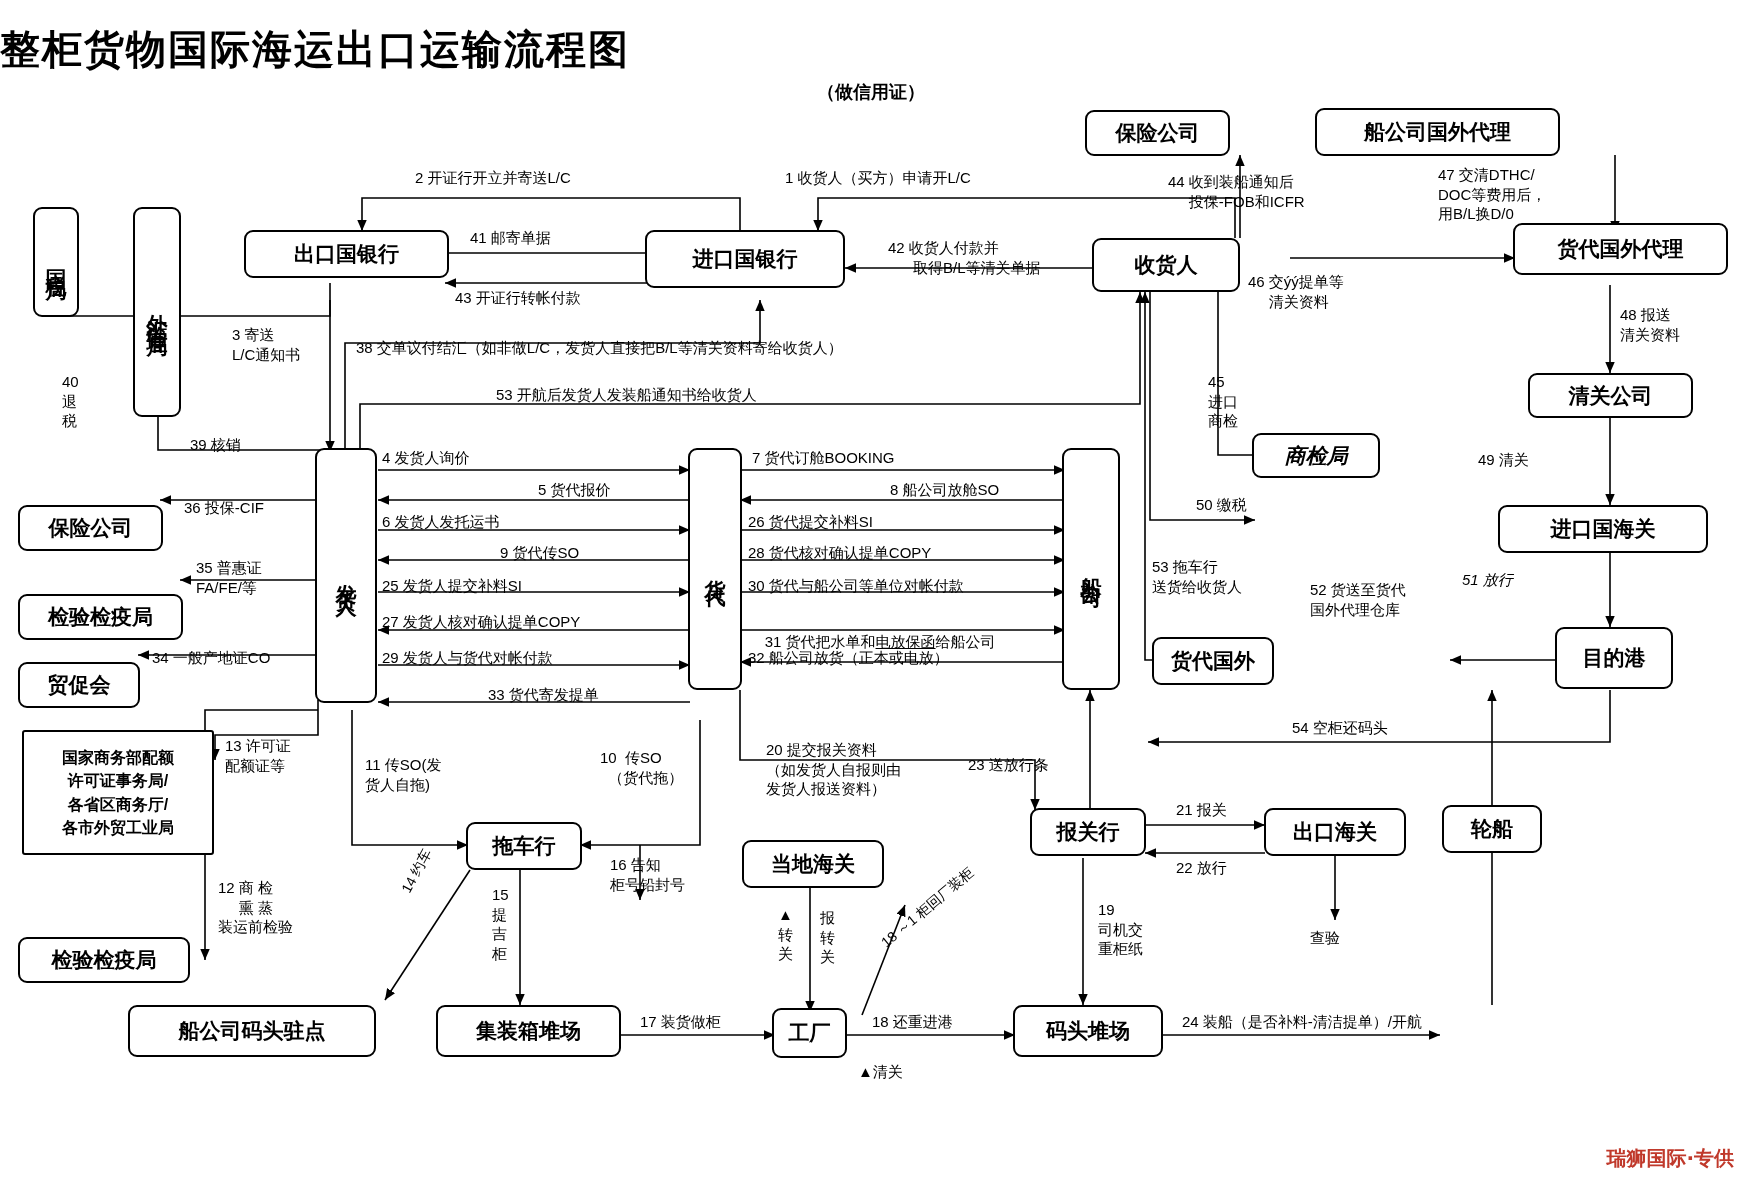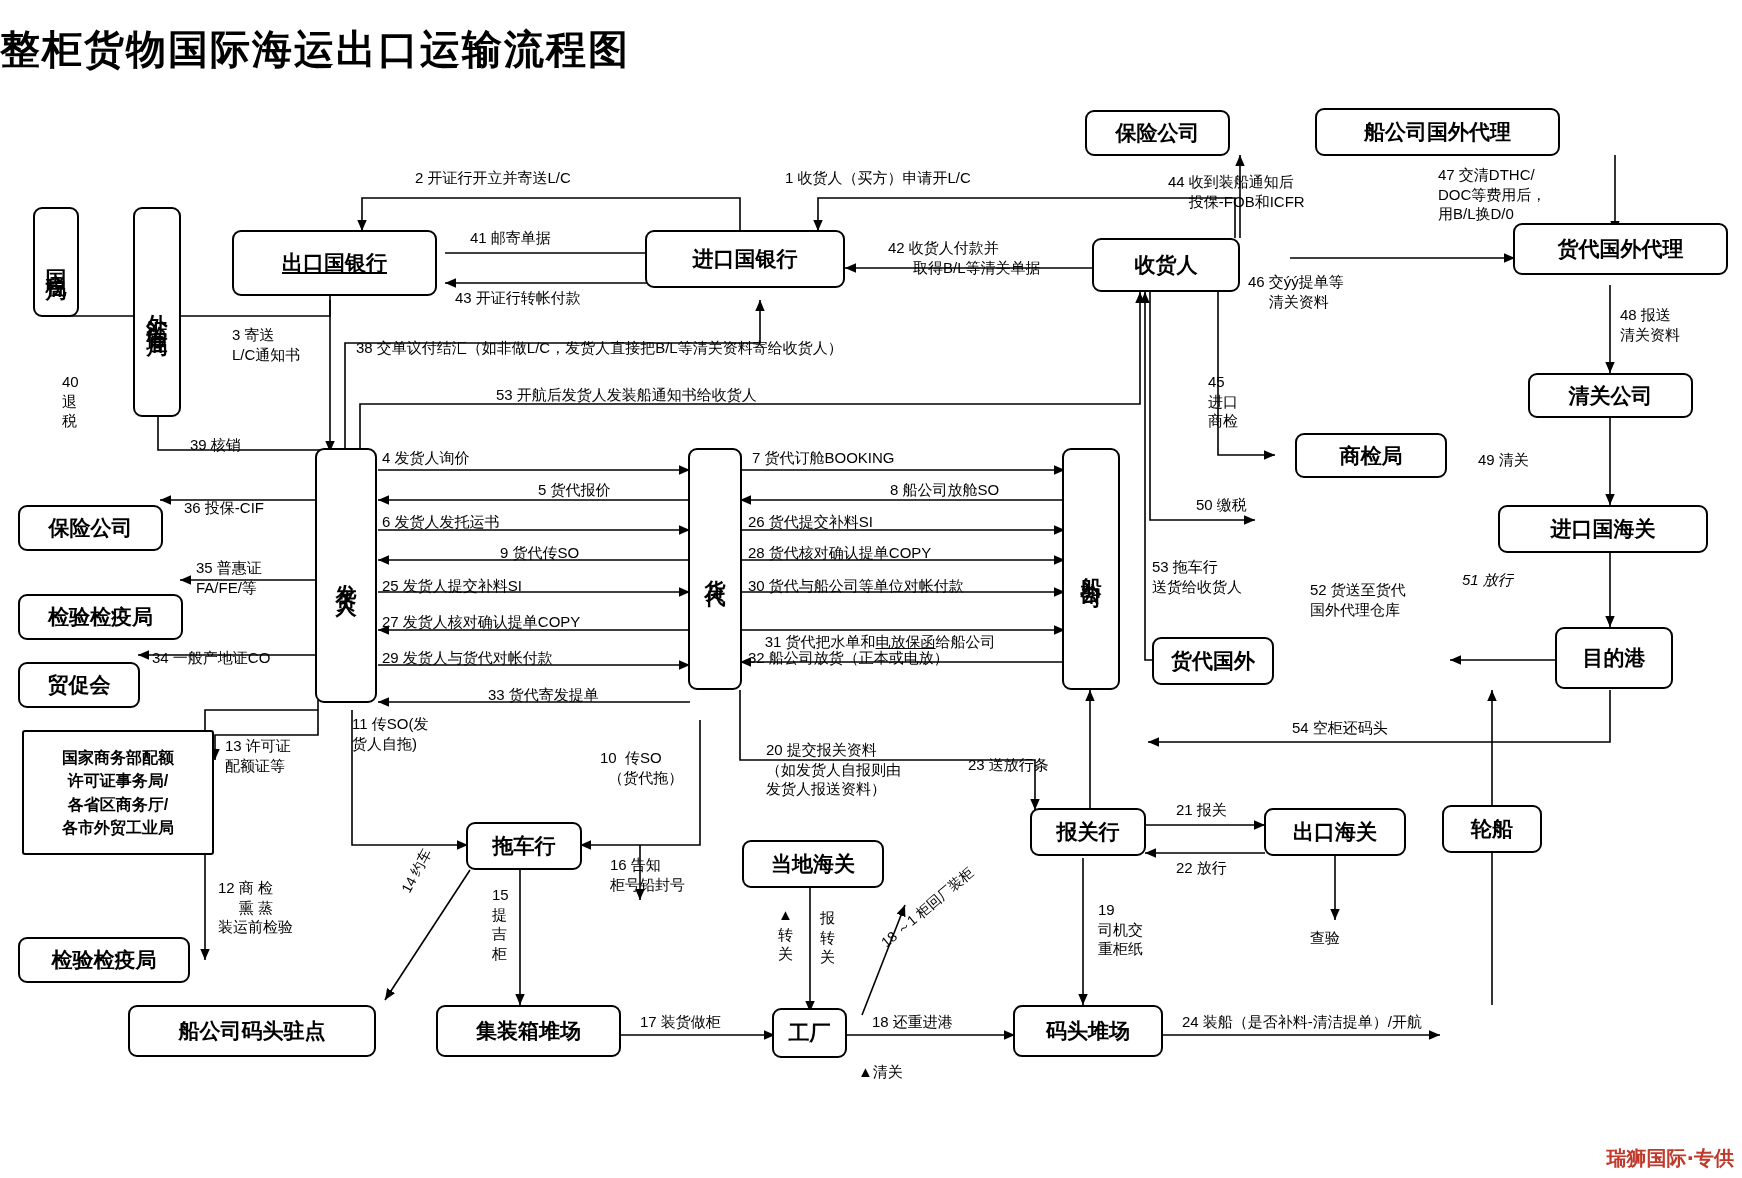--- a/index.html
+++ b/index.html
@@ -22,20 +22,21 @@
   .rot-a{position:absolute;font-size:14px;transform:rotate(-62deg);transform-origin:left top;}
   .rot-b{position:absolute;font-size:14px;transform:rotate(-40deg);transform-origin:left top;}
   .ul{text-decoration:underline;}
 </style>
 </head>
 <body>
 
 <div id="canvas">
 
   <div class="title">整柜货物国际海运出口运输流程图</div>
+  <div class="subtitle">（做信用证）</div>
 
   <svg width="1742" height="1178">
     <defs>
       <marker id="ar" markerWidth="9" markerHeight="9" refX="7" refY="3" orient="auto">
         <path d="M0,0 L7,3 L0,6 z" fill="#000"></path>
       </marker>
     </defs>
     <g stroke="#000" stroke-width="1.6" fill="none" marker-end="url(#ar)">
 
       <path d="M740,232 L740,198 L362,198 L362,231"></path>
@@ -159,21 +160,21 @@
   <div class="box" style="left:1315px;top:108px;width:245px;height:48px;">船公司国外代理</div>
 
   <div class="box" style="left:33px;top:207px;width:46px;height:110px;">
       <span class="vert">国税局</span>
     </div>
 
   <div class="box" style="left:133px;top:207px;width:48px;height:210px;">
       <span class="vert">外汇管理局</span>
     </div>
 
-  <div class="box" style="left:232px;top:230px;width:205px;height:66px;text-decoration:underline;">出口国银行</div>
+  <div class="box" style="left:244px;top:230px;width:205px;height:48px;">出口国银行</div>
 
   <div class="box" style="left:645px;top:230px;width:200px;height:58px;">进口国银行</div>
 
   <div class="box" style="left:1092px;top:238px;width:148px;height:54px;">收货人</div>
 
   <div class="box" style="left:1513px;top:223px;width:215px;height:52px;">货代国外代理</div>
 
   <div class="box" style="left:1528px;top:373px;width:165px;height:45px;">清关公司</div>
 
   <div class="box" style="left:18px;top:505px;width:145px;height:46px;">保险公司</div>
@@ -187,21 +188,21 @@
     </div>
 
   <div class="box" style="left:688px;top:448px;width:54px;height:242px;">
       <span class="vert">货代</span>
     </div>
 
   <div class="box" style="left:1062px;top:448px;width:58px;height:242px;">
       <span class="vert">船公司</span>
     </div>
 
-  <div class="box" style="left:1295px;top:433px;width:152px;height:45px;">商检局</div>
+  <div class="box" style="left:1252px;top:433px;width:128px;height:45px;font-style:italic;">商检局</div>
 
   <div class="box" style="left:1498px;top:505px;width:210px;height:48px;">进口国海关</div>
 
   <div class="box" style="left:1152px;top:637px;width:122px;height:48px;">货代国外</div>
 
   <div class="box" style="left:1555px;top:627px;width:118px;height:62px;">目的港</div>
 
   <div class="box sq small" style="left:22px;top:730px;width:192px;height:125px;line-height:1.45;white-space:pre;font-size:16px;text-align:center;">国家商务部配额
 许可证事务局/
 各省区商务厅/
@@ -280,21 +281,21 @@
   <div class="lbl" style="left:748px;top:512px;">26 货代提交补料SI</div>
   <div class="lbl" style="left:748px;top:543px;">28 货代核对确认提单COPY</div>
   <div class="lbl" style="left:748px;top:576px;">30 货代与船公司等单位对帐付款</div>
   <div class="lbl" style="left:748px;top:612px;">
     <span>31 货代把水单和</span><span class="ul">电放保函</span><span>给船公司</span>
   </div>
   <div class="lbl" style="left:748px;top:648px;">32 船公司放货（正本或电放）</div>
 
   <div class="lbl" style="left:225px;top:736px;">13 许可证
 配额证等</div>
-  <div class="lbl" style="left:352px;top:714px;">11 传SO(发
+  <div class="lbl" style="left:352px;top:755px;padding-left:13px;">11 传SO(发
 货人自拖)</div>
   <div class="lbl" style="left:600px;top:748px;">10  传SO
   （货代拖）</div>
   <div class="lbl" style="left:730px;top:740px;margin-left:36px;">20 提交报关资料
 （如发货人自报则由
 发货人报送资料）</div>
   <div class="lbl" style="left:968px;top:755px;">23 送放行条</div>
   <div class="lbl" style="left:218px;top:878px;">12 商 检
      熏 蒸
 装运前检验</div>

